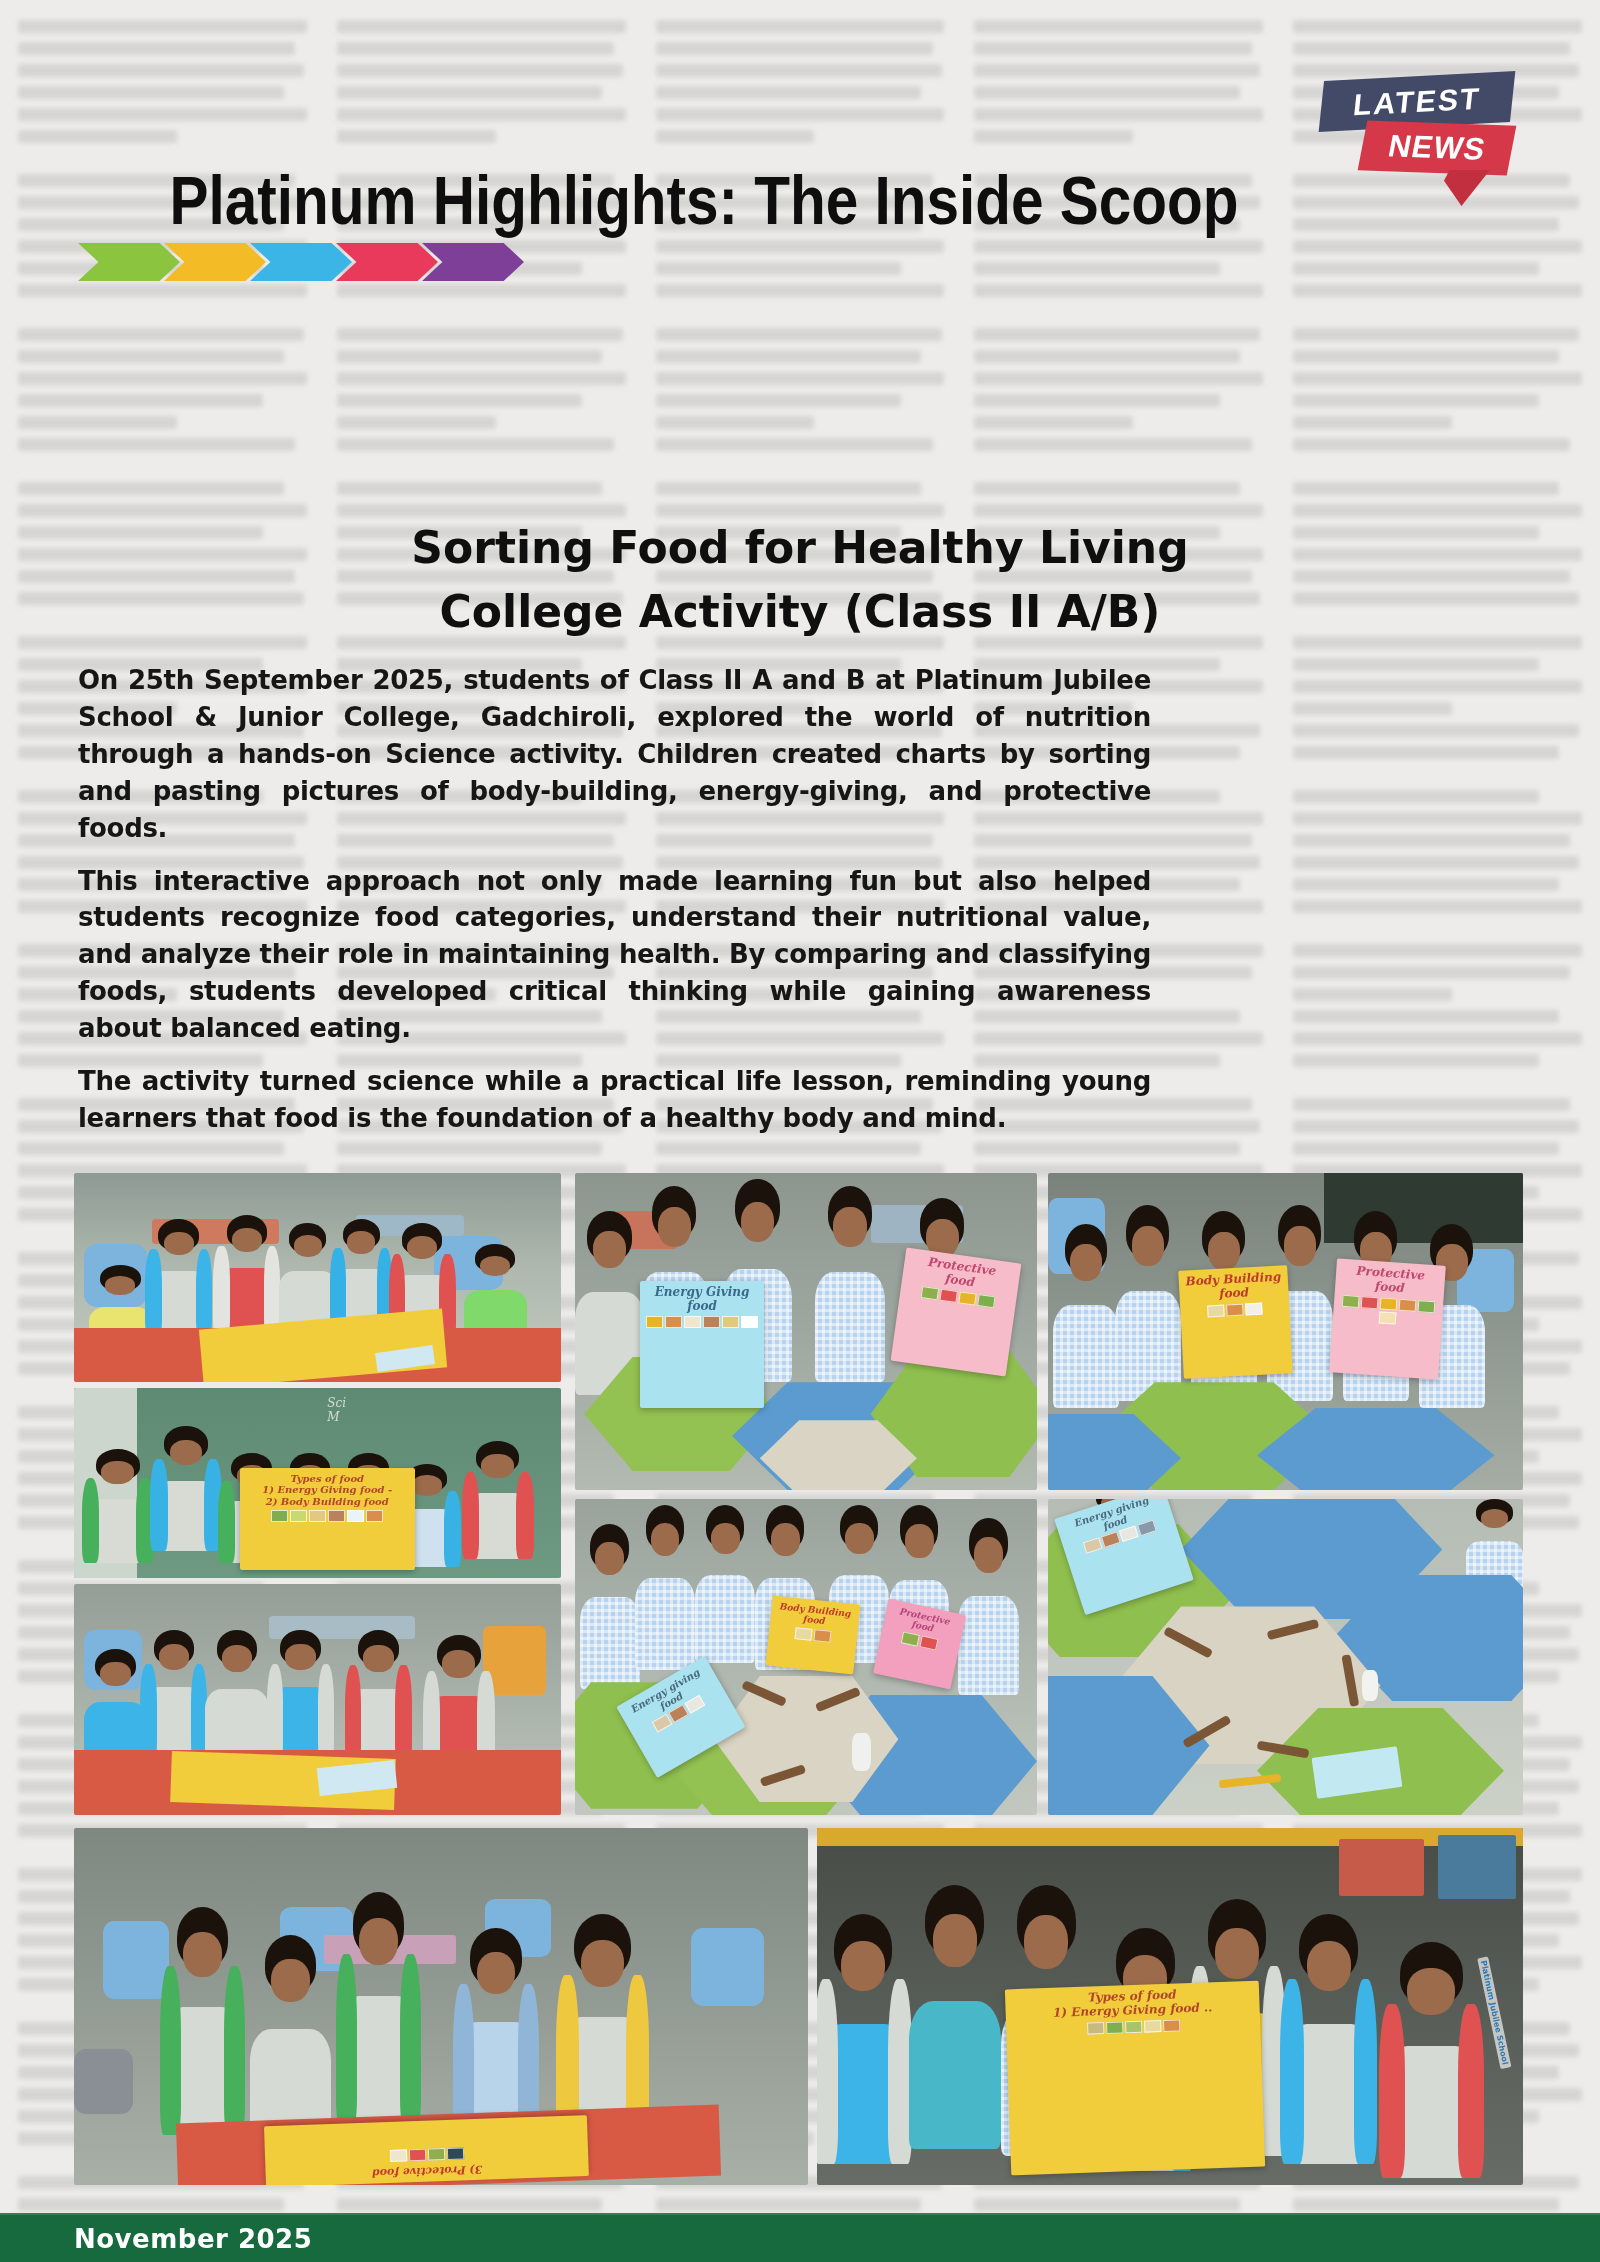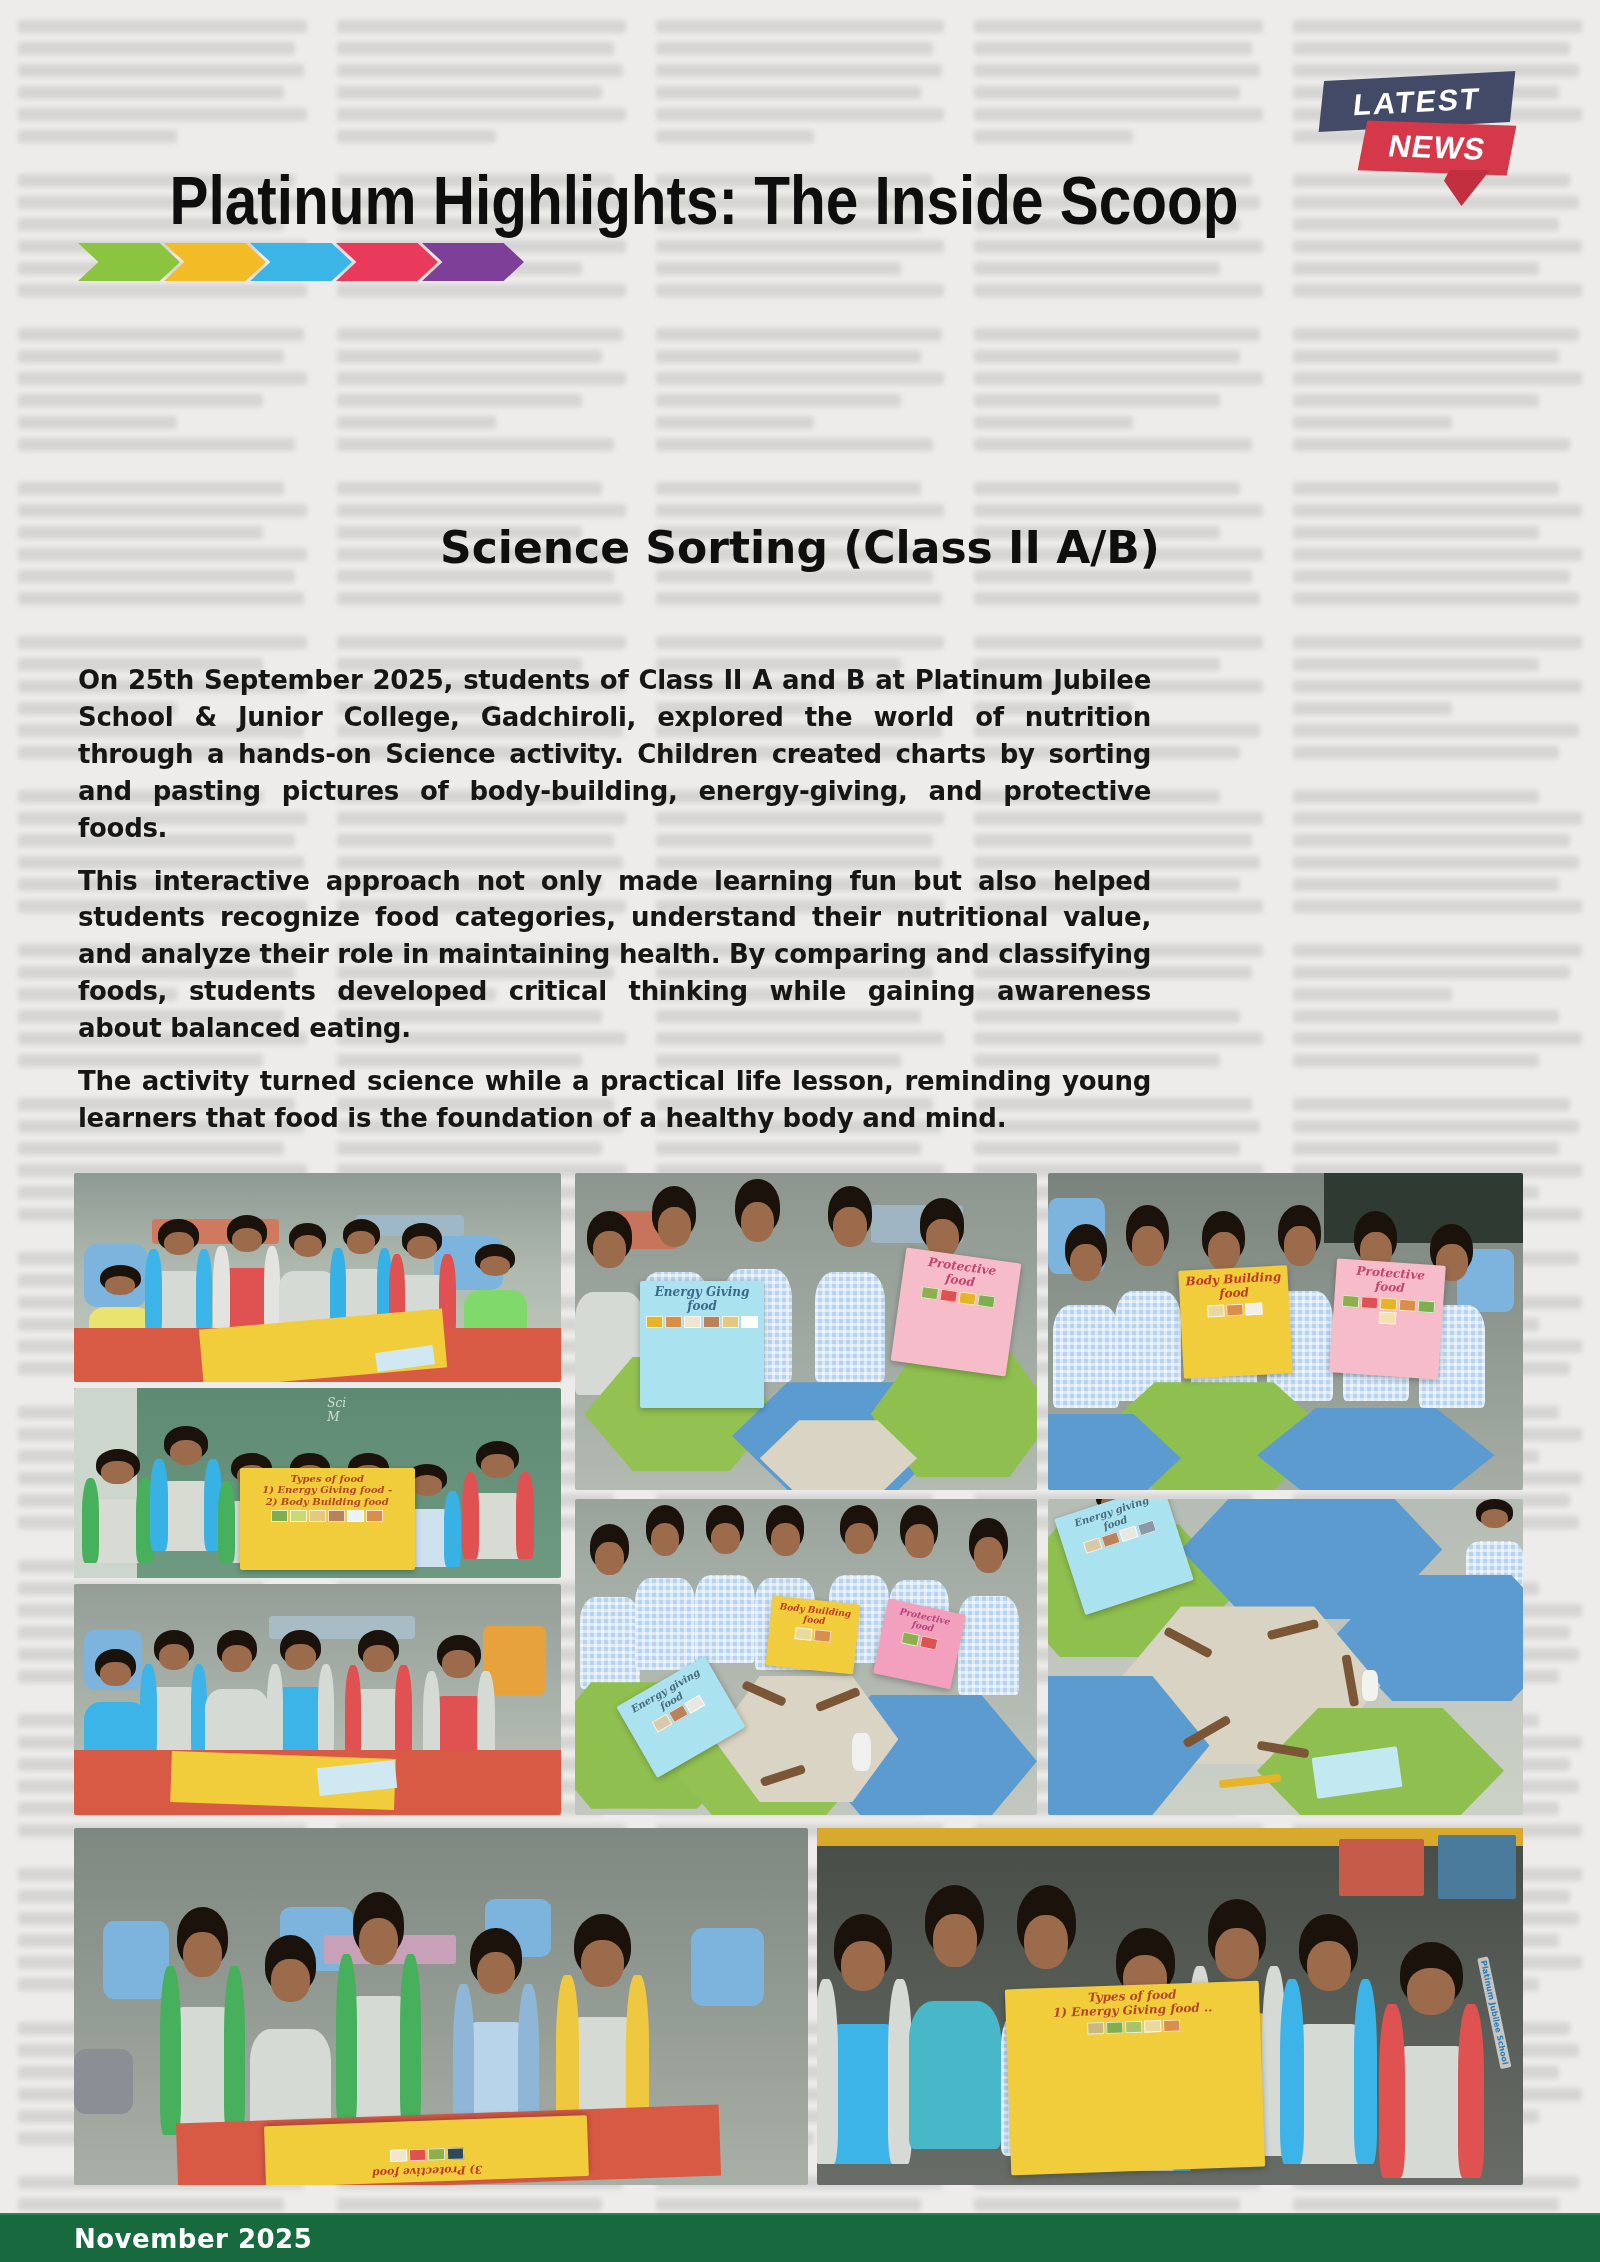--- a/index.html
+++ b/index.html
@@ -623,21 +623,22 @@
   <div class="layer arrows" id="arrowStrip">
       <div class="arrow" style="background: rgb(139, 197, 63);"></div>
       <div class="arrow" style="background: rgb(243, 188, 38);"></div>
       <div class="arrow" style="background: rgb(58, 181, 230);"></div>
       <div class="arrow" style="background: rgb(234, 58, 92);"></div>
       <div class="arrow" style="background: rgb(126, 63, 152);"></div>
     </div>
 
 
   <div class="layer subtitle">
-    <div>Science Sorting (Class II A/B)</div>
+    <div>Sorting Food for Healthy Living</div>
+    <div>College Activity (Class II A/B)</div>
   </div>
 
   <div class="layer bodytext">
     <p>On 25th September 2025, students of Class II A and B at Platinum Jubilee School &amp; Junior College, Gadchiroli, explored the world of nutrition through a hands-on Science activity. Children created charts by sorting and pasting pictures of body-building, energy-giving, and protective foods.</p>
     <p>This interactive approach not only made learning fun but also helped students recognize food categories, understand their nutritional value, and analyze their role in maintaining health. By comparing and classifying foods, students developed critical thinking while gaining awareness about balanced eating.</p>
     <p>The activity turned science while a practical life lesson, reminding young learners that food is the foundation of a healthy body and mind.</p>
   </div>
 
   <div class="layer collage">
     <div class="photo ph-a1" style="background: linear-gradient(rgb(141, 154, 147) 0%, rgb(174, 184, 174) 45%, rgb(198, 204, 194) 100%);">

